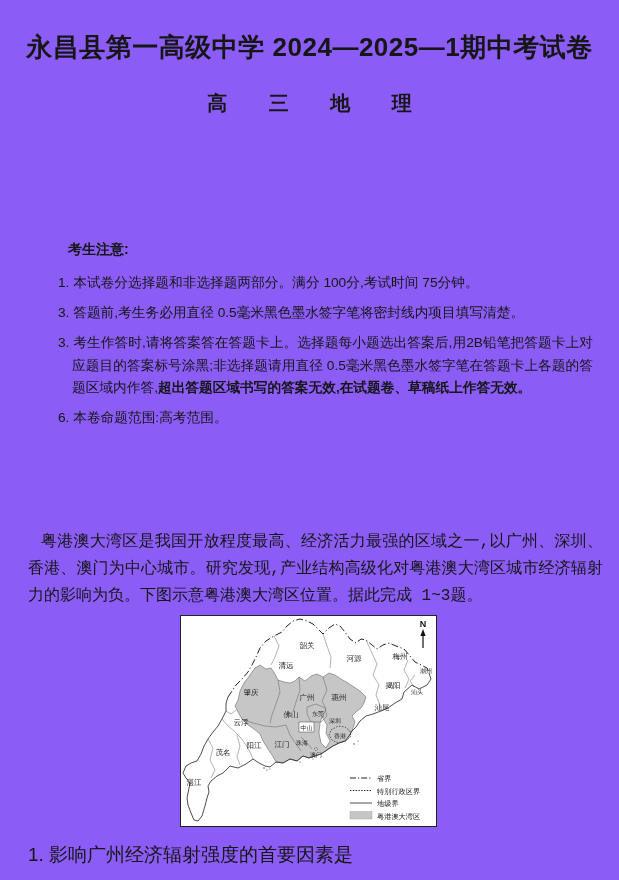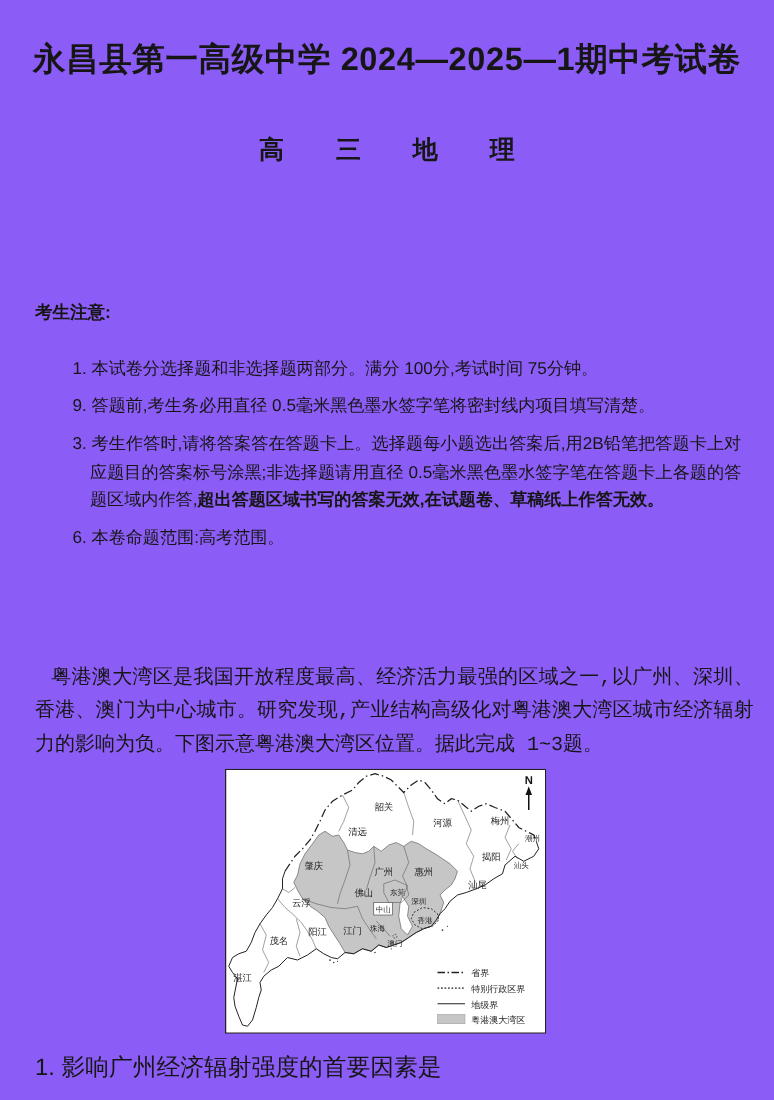--- a/index.html
+++ b/index.html
@@ -19,30 +19,29 @@
     letter-spacing:0.5px;
     white-space:nowrap;
   }
   .subject{
     position:absolute;top:90px;left:0;right:0;
     text-align:center;
     font-size:20px;font-weight:700;
     letter-spacing:18px;
     text-indent:18px;
     white-space:nowrap;
-    margin-top:16px;
   }
   .notice{
     position:absolute;top:241px;left:28px;right:26px;
     font-size:13.7px;
   }
   .notice-heading{
-    font-size:14px;font-weight:700;
+    font-size:14px;font-weight:700;margin-left:40px;
   }
-  .notice-items{margin-top:25px;}
+  .notice-items{margin-top:13px;}
   .n-item{
     padding-left:44px;
     text-indent:-14px;
     line-height:22.5px;
     margin-bottom:7.5px;
     text-align:justify;
   }
   .bold-seg{font-weight:700;}
   .section{
     position:absolute;top:462px;left:28px;right:24px;
@@ -77,21 +76,21 @@
 
 <div class="page">
 
   <div class="title">永昌县第一高级中学 2024—2025—1期中考试卷</div>
   <div class="subject">高 三 地 理</div>
 
   <div class="notice">
     <div class="notice-heading">考生注意:</div>
     <div class="notice-items">
       <div class="n-item">1. 本试卷分选择题和非选择题两部分。满分 100分,考试时间 75分钟。</div>
-      <div class="n-item">9. 答题前,考生务必用直径 0.5毫米黑色墨水签字笔将密封线内项目填写清楚。</div>
+      <div class="n-item">3. 答题前,考生务必用直径 0.5毫米黑色墨水签字笔将密封线内项目填写清楚。</div>
       <div class="n-item"><span>3. 考生作答时,请将答案答在答题卡上。选择题每小题选出答案后,用2B铅笔把答题卡上对应题目的答案标号涂黑;非选择题请用直径 0.5毫米黑色墨水签字笔在答题卡上各题的答题区域内作答,</span><span class="bold-seg">超出答题区域书写的答案无效,在试题卷、草稿纸上作答无效。</span></div>
       <div class="n-item">6. 本卷命题范围:高考范围。</div>
     </div>
   </div>
 
 
   <div class="passage">粤港澳大湾区是我国开放程度最高、经济活力最强的区域之一,以广州、深圳、香港、澳门为中心城市。研究发现,产业结构高级化对粤港澳大湾区城市经济辐射力的影响为负。下图示意粤港澳大湾区位置。据此完成 1~3题。</div>
 
   <div class="map-wrap">
     <svg width="257" height="212" viewBox="0 0 257 212">

